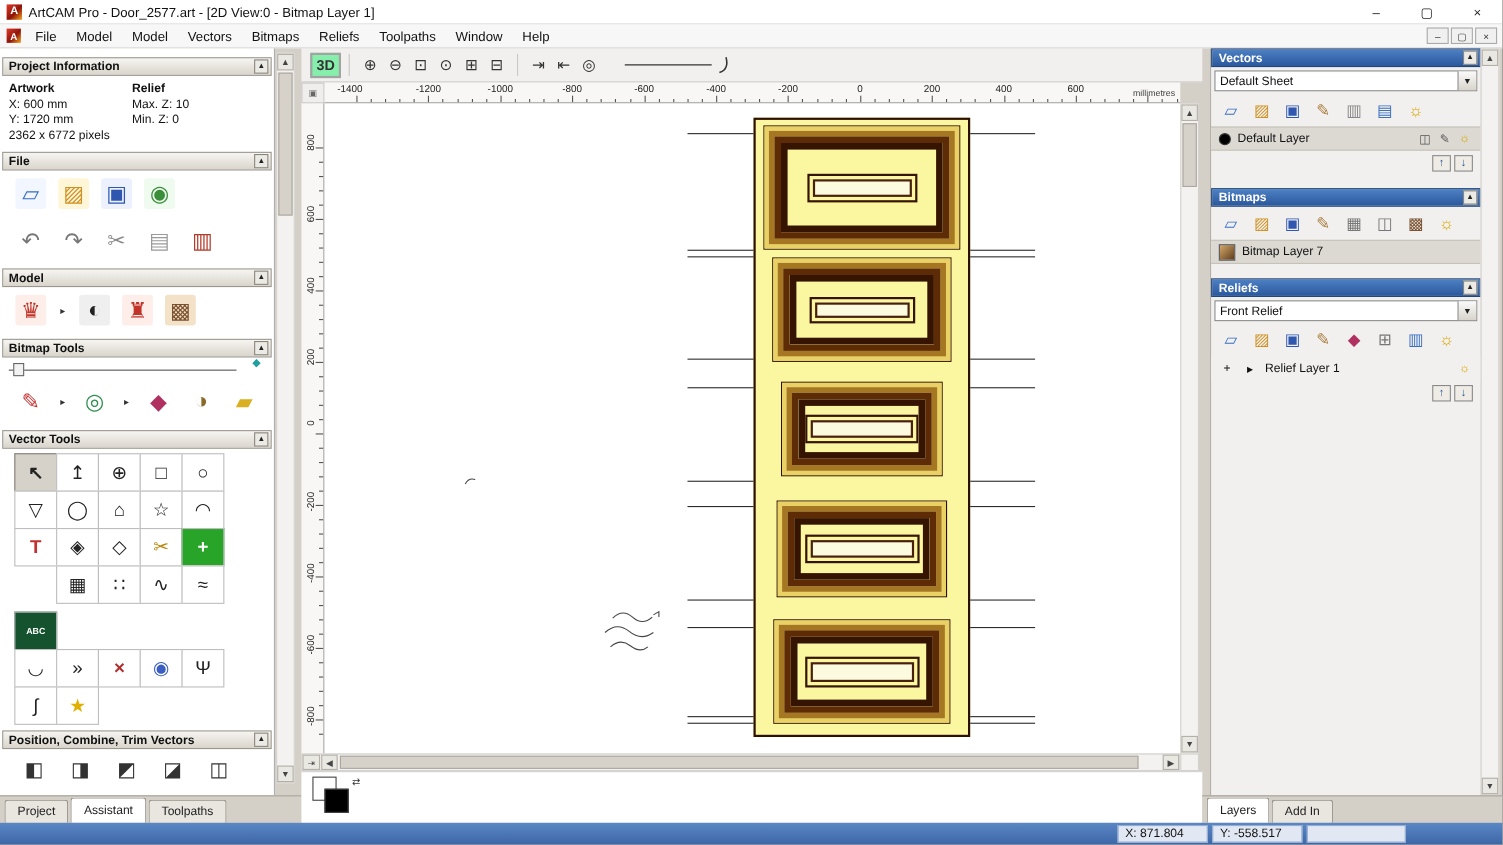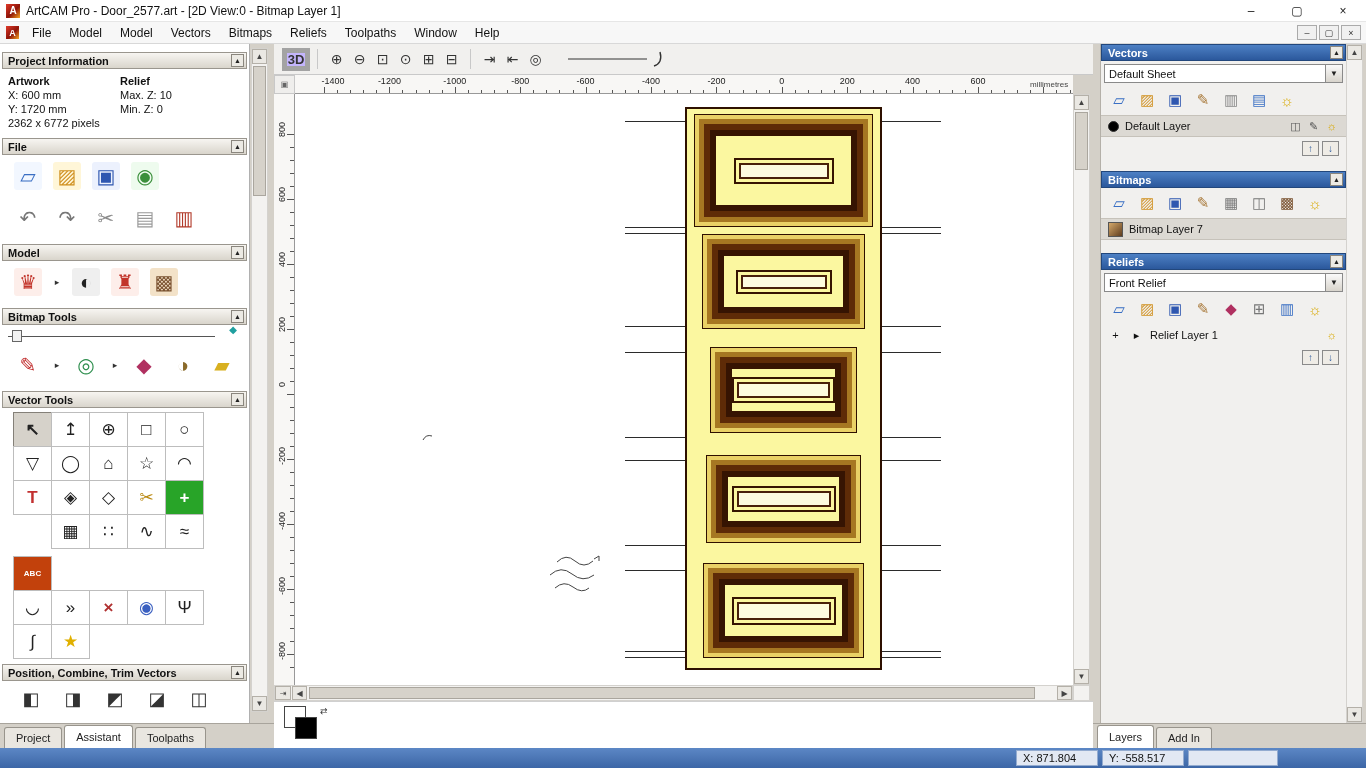--- a/index.html
+++ b/index.html
@@ -46,21 +46,21 @@
 .sbtrack{position:absolute;background:#f3f2f0;border:1px solid #d4d2ce}
 .sbtn{position:absolute;background:#eae8e3;border:1px solid #b4b0a8;color:#444;font-size:8px;display:flex;align-items:center;justify-content:center}
 .sthumb{position:absolute;background:#d6d2ca;border:1px solid #aaa69e}
 
 .tabsrow{position:absolute;height:25px;background:#d4d0c8;border-top:1px solid #a8a49c;display:flex;align-items:flex-end;padding-left:4px}
 .tab{height:21px;padding:0 11px;background:#e9e6e0;border:1px solid #98948c;border-bottom:none;border-radius:3px 3px 0 0;display:flex;align-items:center;font-size:11px;margin-right:2px;color:#222}
 .tab.active{background:#fff;height:23px}
 
 .cntoolbar{position:absolute;left:274px;top:44px;width:819px;height:31px;background:#f1f0ee;border-bottom:1px solid #c9c9c9;display:flex;align-items:center;padding-left:8px;gap:2px}
 .tbtn{width:23px;height:23px;display:flex;align-items:center;justify-content:center;font-size:14px;color:#333}
-.b3d{font-weight:bold;font-size:13px;width:28px;border:5px solid #a3a3a3;background:#c4b5fd}
+.b3d{font-weight:bold;font-size:13px;width:28px;border:2px solid #a3a3a3;background:#86efac}
 .tsep{width:1px;height:20px;background:#c8c8c8;margin:0 5px}
 .strokeprev{display:flex;align-items:center;margin-left:16px}
 .corner{position:absolute;left:274px;top:75px;width:21px;height:19px;background:#efeeec;border:1px solid #c8c8c8;display:flex;align-items:center;justify-content:center;font-size:8px;color:#666}
 .hruler{position:absolute;left:295px;top:75px;width:778px;height:19px;background:#f8f7f5;border-bottom:1px solid #999;font-size:9px;color:#222;overflow:hidden}
 .hruler .lab{position:absolute;top:1px;transform:translateX(-50%)}
 .hruler .tick{position:absolute;bottom:0;width:1px;background:#555}
 .hruler .unit{position:absolute;top:5px;font-size:8px;color:#444}
 .vruler{position:absolute;left:274px;top:94px;width:21px;height:591px;background:#f8f7f5;border-right:1px solid #999;font-size:9px;color:#222;overflow:hidden}
 .vruler .lab{position:absolute;left:3px;writing-mode:vertical-rl;transform:rotate(180deg)}
 .vruler .tick{position:absolute;right:0;height:1px;background:#555}
@@ -205,21 +205,21 @@
         <span class="tool">▽</span>
         <span class="tool">◯</span>
         <span class="tool">⌂</span>
         <span class="tool">☆</span>
         <span class="tool">◠</span>
         <span class="tool bold" style="color: rgb(194, 48, 48);">T</span>
         <span class="tool">◈</span>
         <span class="tool">◇</span>
         <span class="tool" style="color: rgb(184, 134, 11);">✂</span>
         <span class="tool bold" style="color: rgb(255, 255, 255); background: rgb(40, 164, 40);">+</span>
-        <span class="tool tiny" style="color: rgb(255, 255, 255); background: #c2410c; margin-top: 41px;">ABC</span>
+        <span class="tool tiny" style="color: rgb(255, 255, 255); background: #14532d; margin-top: 41px;">ABC</span>
         <span class="tool">▦</span>
         <span class="tool">∷</span>
         <span class="tool">∿</span>
         <span class="tool">≈</span>
         <span class="tool">◡</span>
         <span class="tool">»</span>
         <span class="tool bold" style="color: rgb(176, 48, 48);">×</span>
         <span class="tool" style="color: rgb(58, 95, 192);">◉</span>
         <span class="tool">Ψ</span>
         <span class="tool">∫</span>
@@ -275,21 +275,21 @@
     <span class="strokeprev">
       <svg width="110" height="22">
         <line x1="3" y1="11" x2="82" y2="11" stroke="#333" stroke-width="1"></line>
         <path d="M95,4 q3,11 -6,14" stroke="#333" stroke-width="1.4" fill="none"></path>
       </svg>
     </span>
   </div>
 
   <div class="corner">▣</div>
   <div class="hruler">
-      <span class="lab" style="left: 38px;">-1400</span>
+      <span class="lab" style="left: 23px;">-1400</span>
       <span class="lab" style="left: 94.4px;">-1200</span>
       <span class="lab" style="left: 159.8px;">-1000</span>
       <span class="lab" style="left: 225.2px;">-800</span>
       <span class="lab" style="left: 290.6px;">-600</span>
       <span class="lab" style="left: 356px;">-400</span>
       <span class="lab" style="left: 421.4px;">-200</span>
       <span class="lab" style="left: 486.8px;">0</span>
       <span class="lab" style="left: 552.2px;">200</span>
       <span class="lab" style="left: 617.6px;">400</span>
       <span class="lab" style="left: 683px;">600</span>

